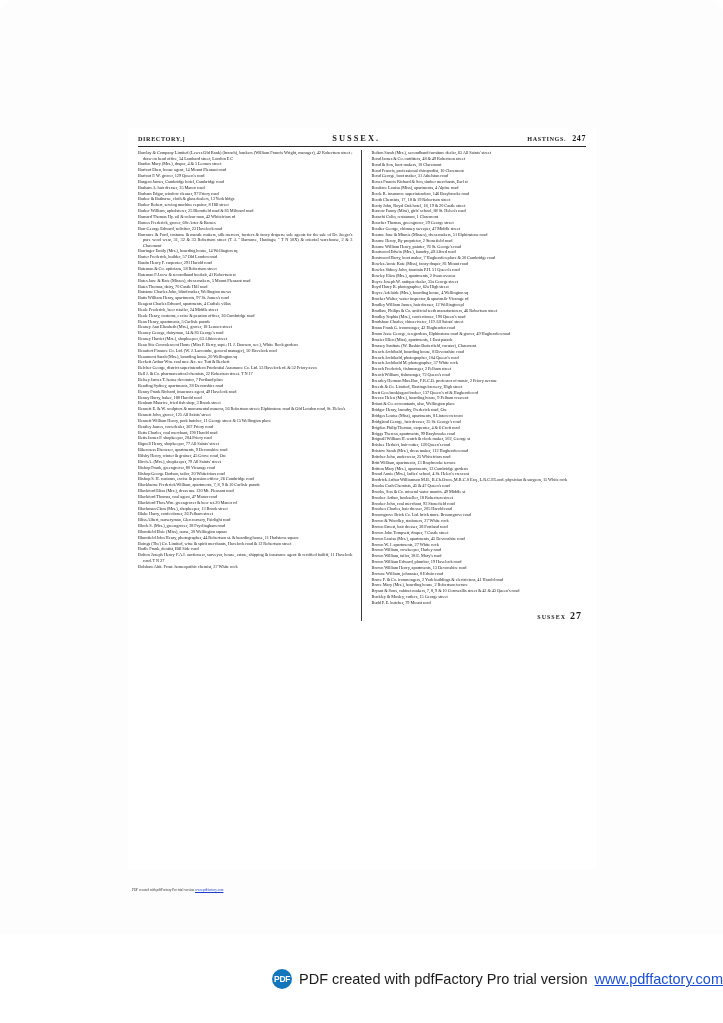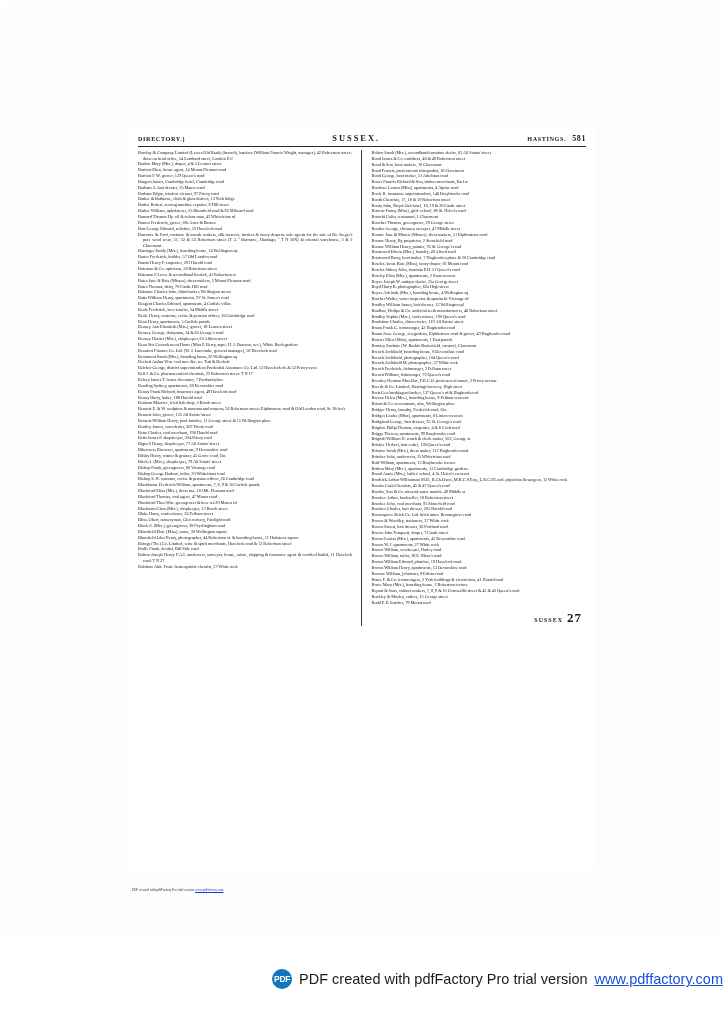--- a/index.html
+++ b/index.html
@@ -83,21 +83,21 @@
   }
   .colophon {
     text-align: right;
     font-size: 6px;
     font-weight: bold;
     letter-spacing: 1px;
     padding: 4px 4px 0 0;
   }
   .colophon .num {
     margin-left: 4px;
-    font-size: 13px;
+    font-size: 10px;
   }
   .tiny-url {
     position: absolute;
     left: 132px;
     top: 888px;
     font-size: 3.4px;
     color: #333;
   }
   .tiny-url a {
     color: #1a3bd0;
@@ -144,21 +144,21 @@
 </head>
 <body>
 
 <div class="page">
   <div class="scan">
 
     <div class="header-row">
       <span class="header-left">DIRECTORY.]</span>
       <span class="header-center">SUSSEX.</span>
       <span class="header-right">
-        <span>HASTINGS.</span><span class="folio">581</span>
+        <span>HASTINGS.</span><span class="folio">247</span>
       </span>
     </div>
     <div class="rule"></div>
 
     <div class="cols">
       <div class="col col-left">
         <div class="entry">Barclay &amp; Company Limited (Lewes Old Bank) (branch), bankers (William Francis Wright, manager), 42 Robertson street ; draw on head office, 54 Lombard street, London E C</div>
         <div class="entry">Barden Mary (Mrs.), draper, 4 &amp; 5 Lennox street</div>
         <div class="entry">Barfoot Eben, house agent, 14 Mount Pleasant road</div>
         <div class="entry">Barfoot F. W. grocer, 129 Queen's road</div>

